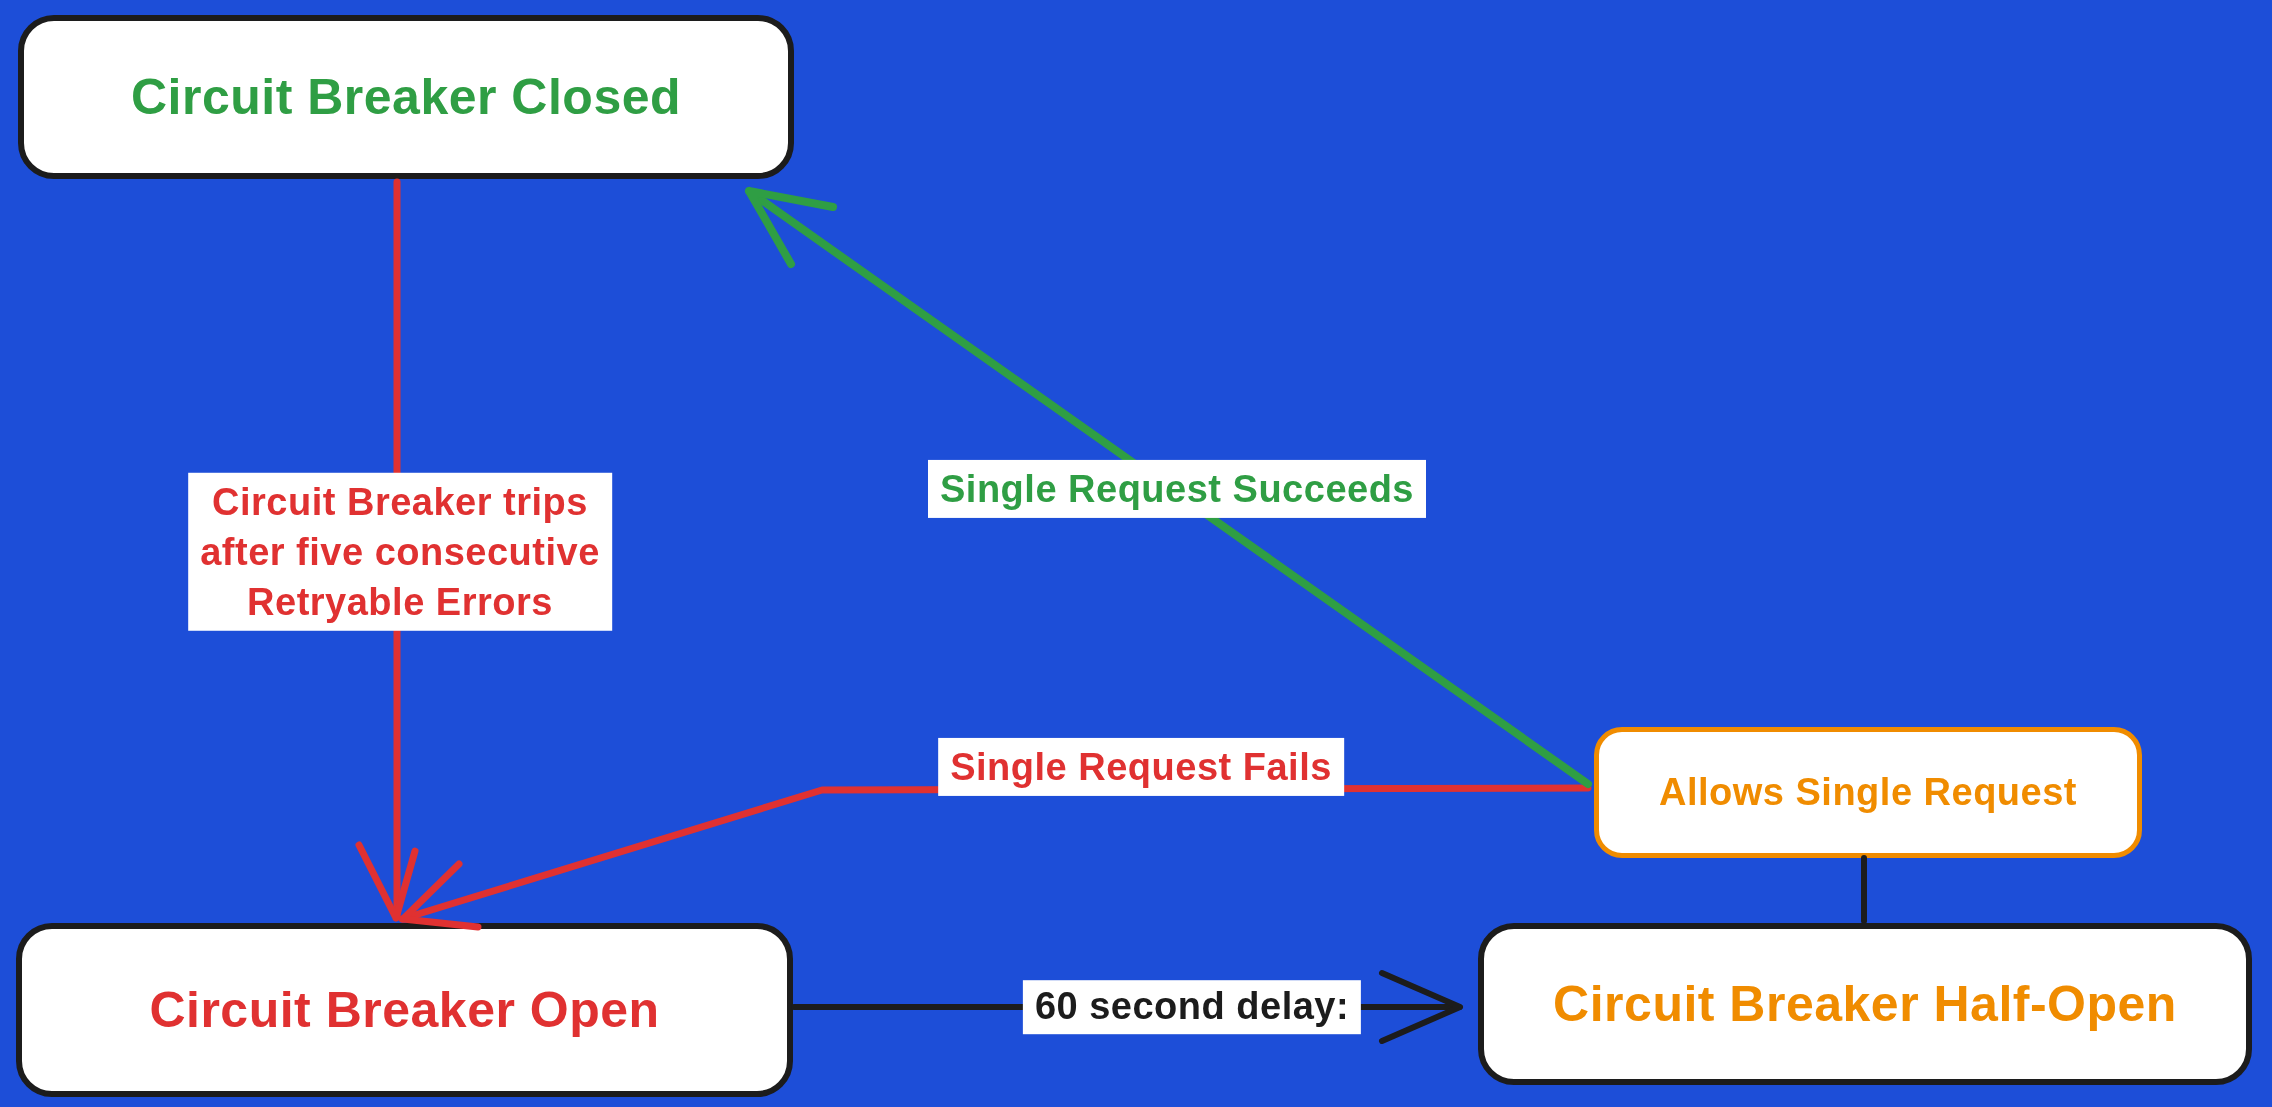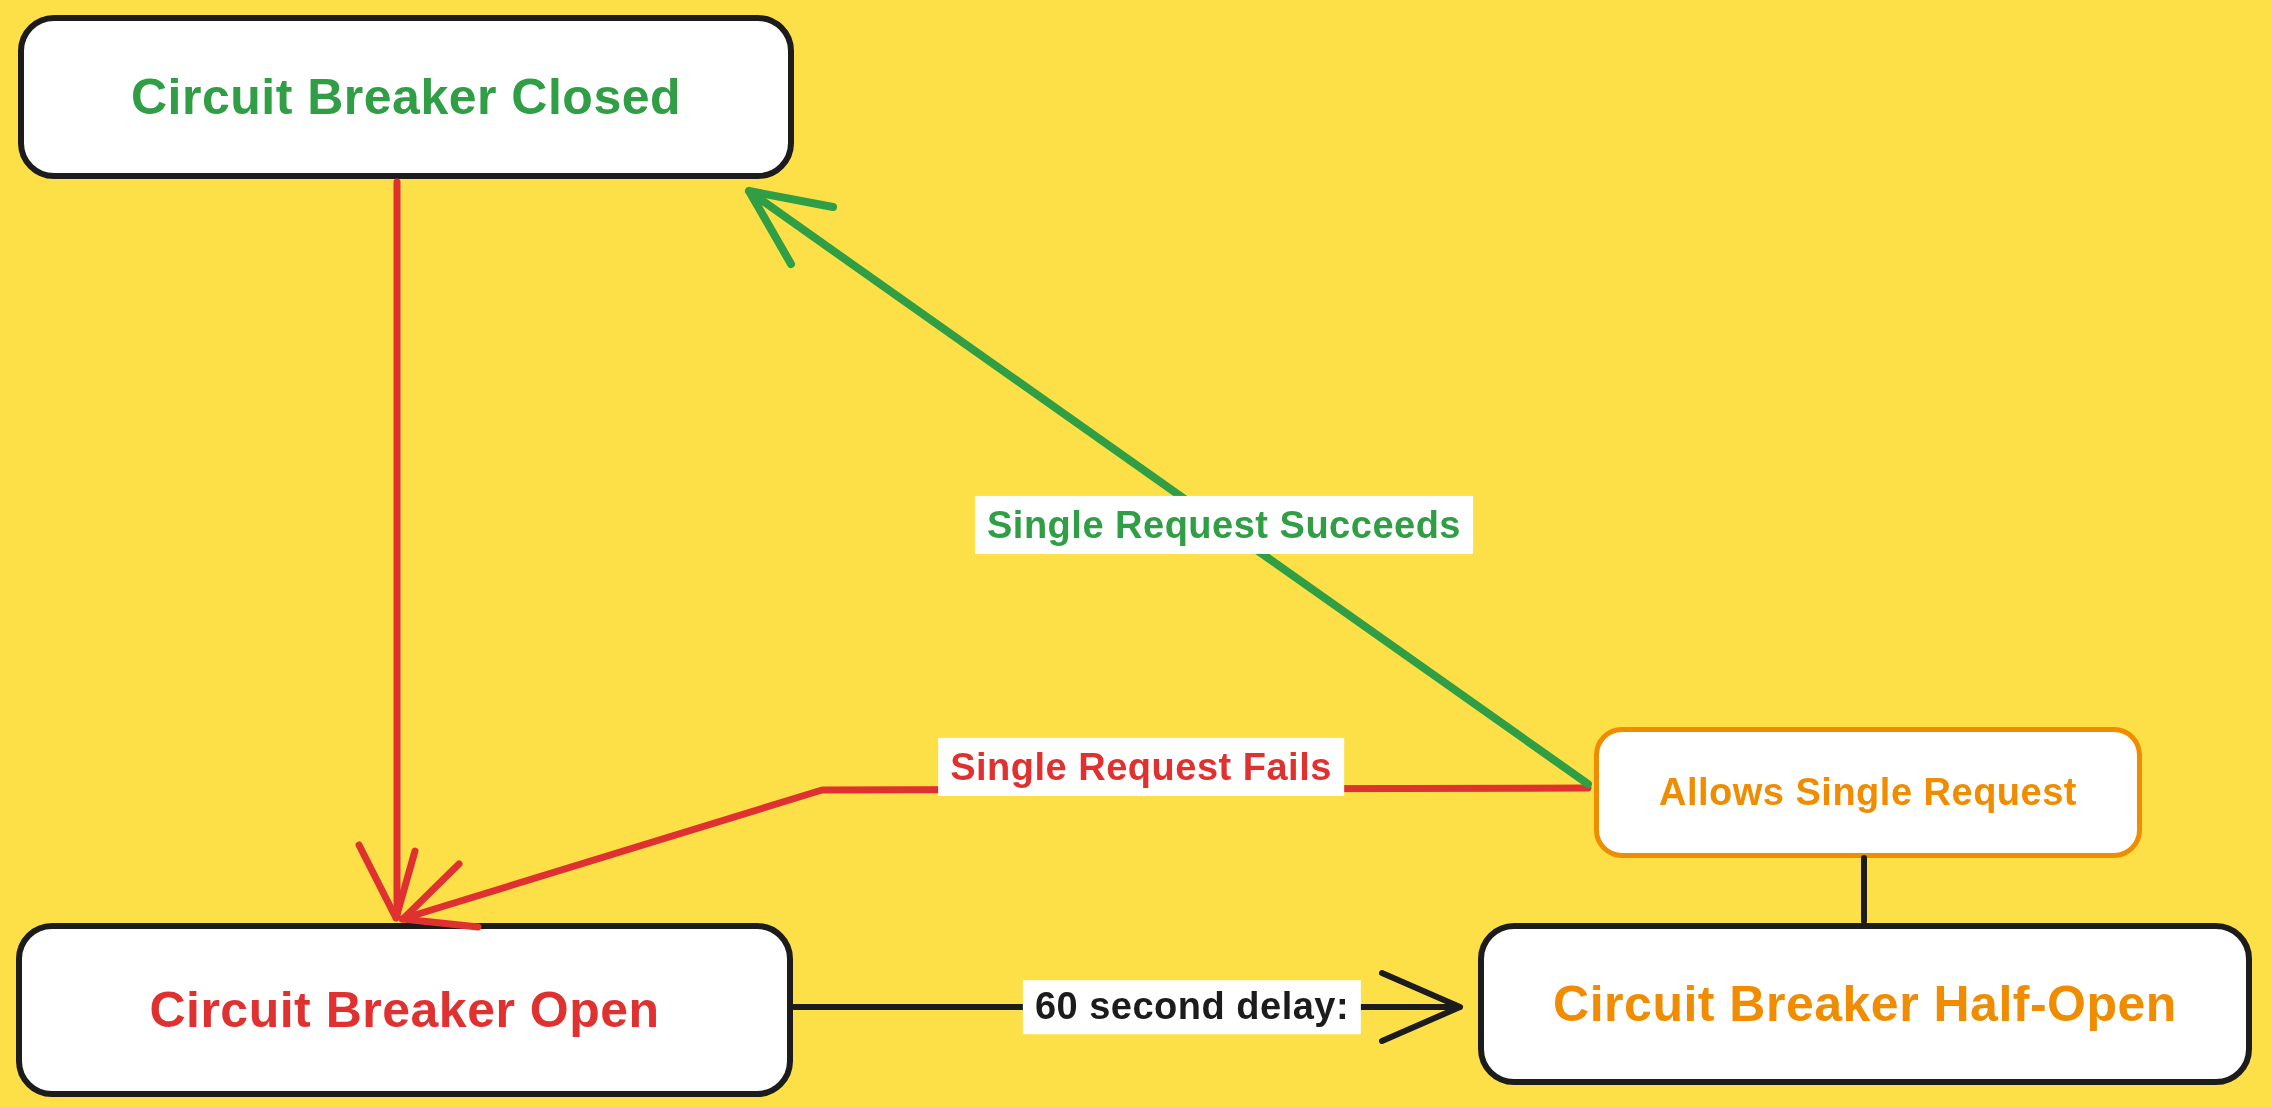--- a/index.html
+++ b/index.html
@@ -1,17 +1,17 @@
 <!DOCTYPE html>
 <html><head>
 <meta charset="utf-8">
 <style>
   html,body{margin:0;padding:0;background:#ffffff;}
   .canvas{
-    position:relative;width:2272px;height:1107px;background:#fde047;overflow:hidden;
+    position:relative;width:2272px;height:1107px;background:#1d4ed8;overflow:hidden;
     font-family:"Liberation Sans","DejaVu Sans",sans-serif;font-weight:bold;
   }
   
   .node{
     position:absolute;box-sizing:border-box;background:#ffffff;
     border:6px solid #1c1c1c;border-radius:36px;
     display:flex;align-items:center;justify-content:center;
     text-align:center;letter-spacing:.5px;z-index:1;
   }
   .node-closed{left:18px;top:15px;width:776px;height:164px;color:#2f9e44;font-size:50px;}
@@ -26,21 +26,21 @@
   
   .elabel{
     position:absolute;transform:translate(-50%,-50%);z-index:3;
     background:#ffffff;text-align:center;white-space:nowrap;
     font-size:38px;line-height:1.32;letter-spacing:.5px;padding:4px 12px;
   }
   .elabel.red{color:#e03131}
   .elabel.green{color:#2f9e44}
   .elabel.black{color:#1c1c1c}
   .lbl-trip{left:400px;top:552px;}
-  .lbl-succeed{left:1224px;top:489px;margin-top:36px;}
+  .lbl-succeed{left:1177px;top:489px;}
   .lbl-fail{left:1141px;top:767px;}
   .lbl-delay{left:1192px;top:1007px;line-height:1.2;}
 </style>
 </head>
 <body>
 
 <div class="canvas">
 
   <div class="node node-closed">
     <span>Circuit Breaker Closed</span>
@@ -65,20 +65,25 @@
 
     <path class="w8" d="M1588,784 L750,192" stroke="#2f9e44"></path>
     <path class="w8" d="M833,207 L749,191 M791,264 L749,191" stroke="#2f9e44"></path>
 
     <path class="w6" d="M794,1007 L1458,1007" stroke="#1c1c1c"></path>
     <path class="w6" d="M1382,973 L1460,1007 M1382,1041 L1460,1007" stroke="#1c1c1c"></path>
 
     <path class="w6" d="M1864,858 L1864,921" stroke="#1c1c1c"></path>
   </svg>
 
+  <div class="elabel red lbl-trip">
+    <div>Circuit Breaker trips</div>
+    <div>after five consecutive</div>
+    <div>Retryable Errors</div>
+  </div>
 
   <div class="elabel green lbl-succeed">Single Request Succeeds</div>
 
   <div class="elabel red lbl-fail">Single Request Fails</div>
 
   <div class="elabel black lbl-delay">
     <div>60 second delay:</div>
   </div>
 
 </div>

